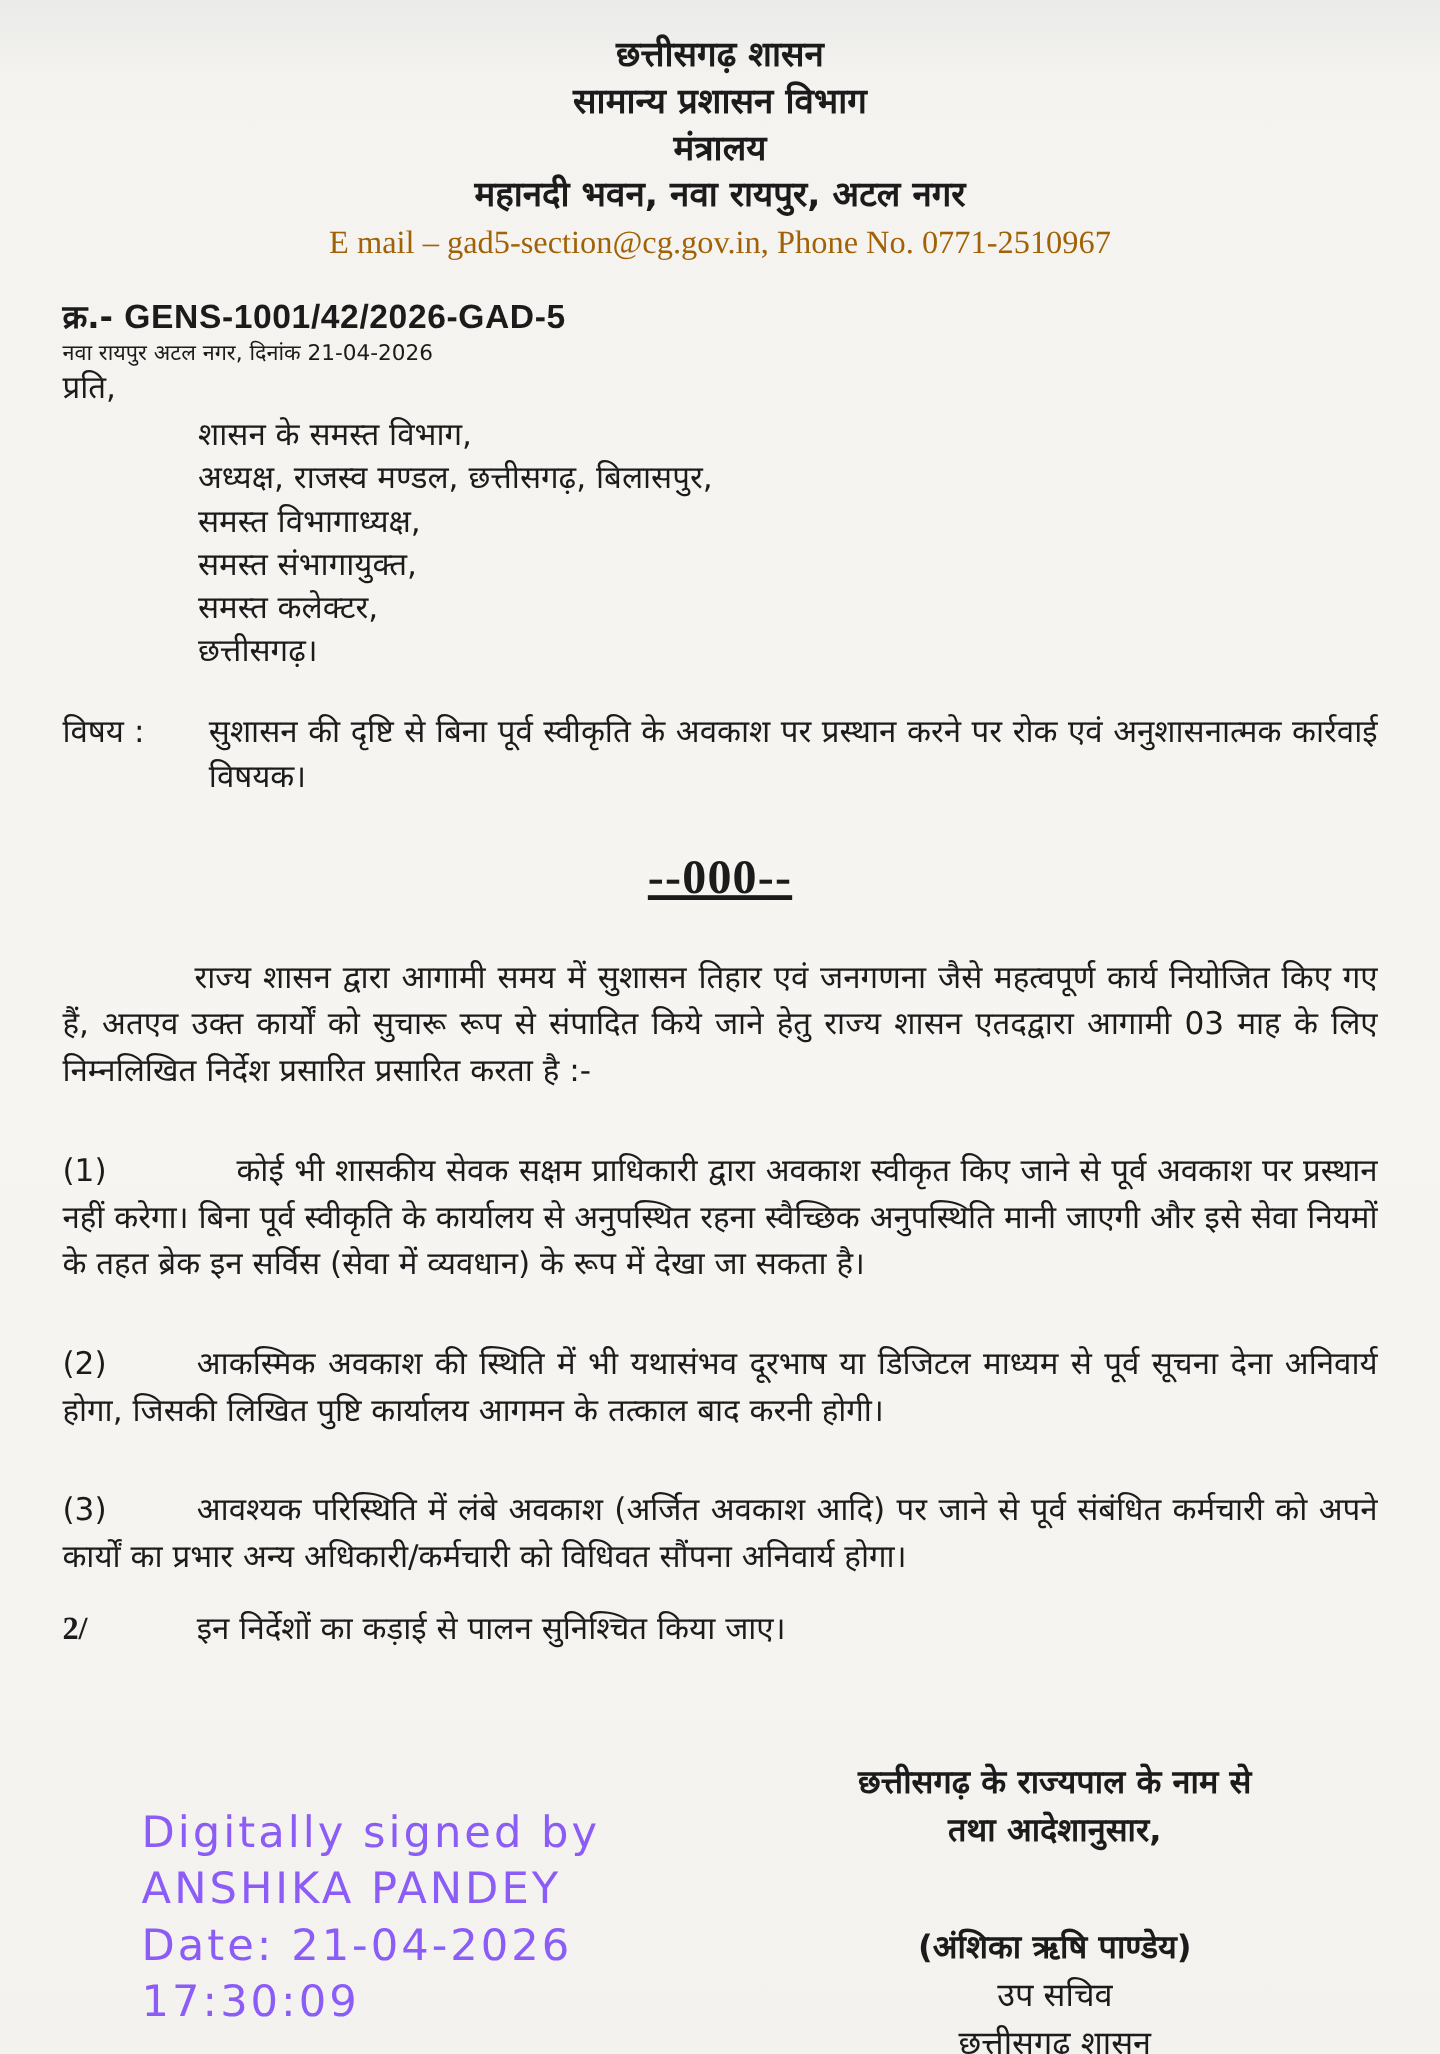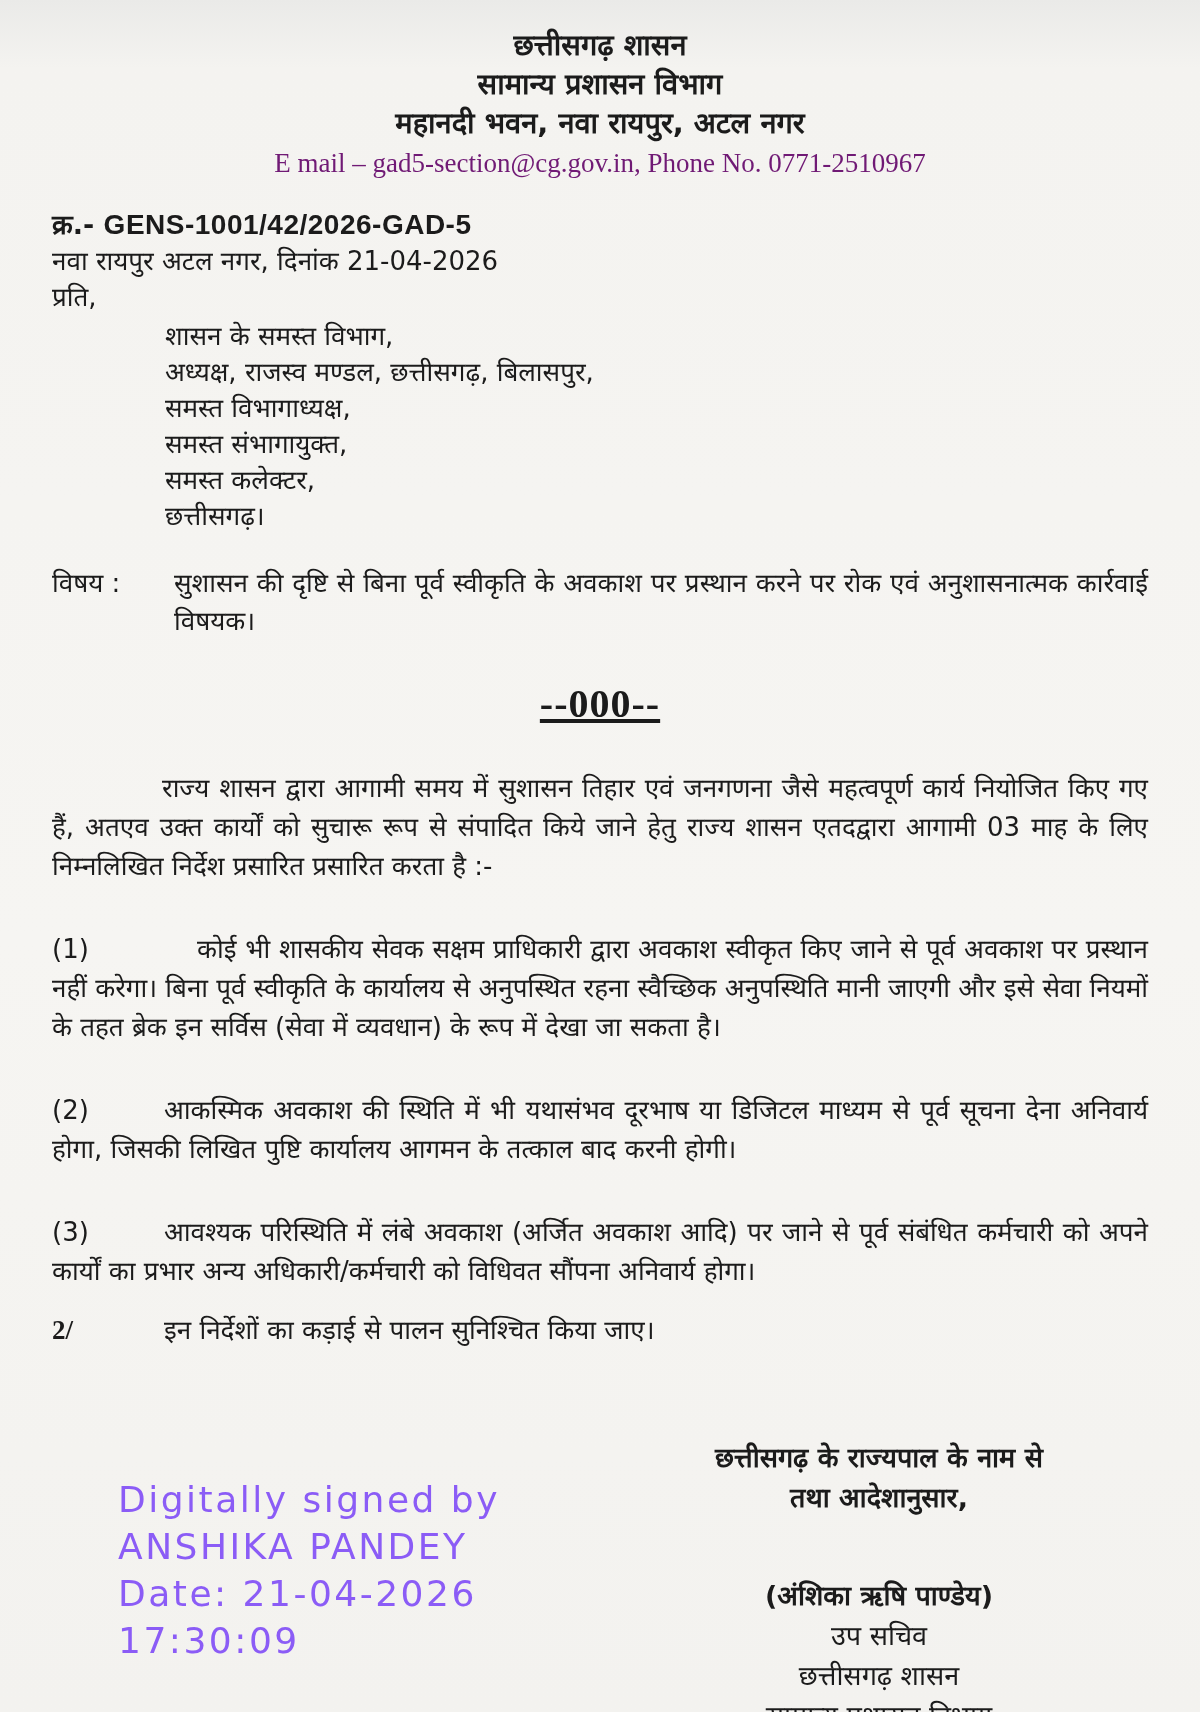--- a/index.html
+++ b/index.html
@@ -8,27 +8,27 @@
     background:linear-gradient(180deg,#eaeae8 0%,#f4f3f0 4%,#f6f5f2 55%,#f3f2ef 100%);
     font-family:"DejaVu Sans",sans-serif;
     color:#1b1b1b;
     overflow:hidden;
   }
   .page{width:1200px;height:1452px;box-sizing:border-box;padding:26px 52px 0 52px;}
 
   
   .letterhead{text-align:center;}
   .lh-line{font-size:29px;line-height:39px;font-weight:700;}
-  .lh-contact{font-family:"Liberation Serif",serif;font-size:27px;line-height:40px;font-weight:400;color:#701a75;}
+  .lh-contact{font-family:"Liberation Serif",serif;font-size:27px;line-height:40px;font-weight:400;color:#a16207;}
 
   
   .ref-row{display:flex;justify-content:space-between;align-items:baseline;margin-top:22px;flex-direction:column;}
   .ref-left{font-size:27px;font-weight:700;}
   .ref-left .latin{font-family:"Liberation Sans",sans-serif;font-size:28px;letter-spacing:.5px;}
-  .ref-right{font-size:26px;padding-right:14px;}
+  .ref-right{font-size:18px;padding-right:14px;}
 
   
   .salutation{font-size:26px;line-height:34px;margin-top:2px;}
   .recipients{margin-left:113px;margin-top:4px;}
   .recipient{font-size:26px;line-height:36px;}
 
   
   .subject-row{display:flex;margin-top:30px;gap:16px;}
   .subject-label{flex:0 0 106px;font-size:26px;line-height:38px;}
   .subject-text{flex:1;font-size:26px;line-height:38px;text-align:justify;}
@@ -60,20 +60,21 @@
   .hs-name{margin-top:58px;}
 </style>
 </head>
 <body>
 
 <div class="page">
 
   <div class="letterhead">
     <div class="lh-line">छत्तीसगढ़ शासन</div>
     <div class="lh-line">सामान्य प्रशासन विभाग</div>
+    <div class="lh-line">मंत्रालय</div>
     <div class="lh-line">महानदी भवन, नवा रायपुर, अटल नगर</div>
     <div class="lh-contact">E mail – gad5-section@cg.gov.in, Phone No. 0771-2510967</div>
   </div>
 
   <div class="ref-row">
     <div class="ref-left"><span>क्र.- </span><span class="latin">GENS-1001/42/2026-GAD-5</span></div>
     <div class="ref-right">नवा रायपुर अटल नगर, दिनांक 21-04-2026</div>
   </div>
 
   <div class="salutation">प्रति,</div>

